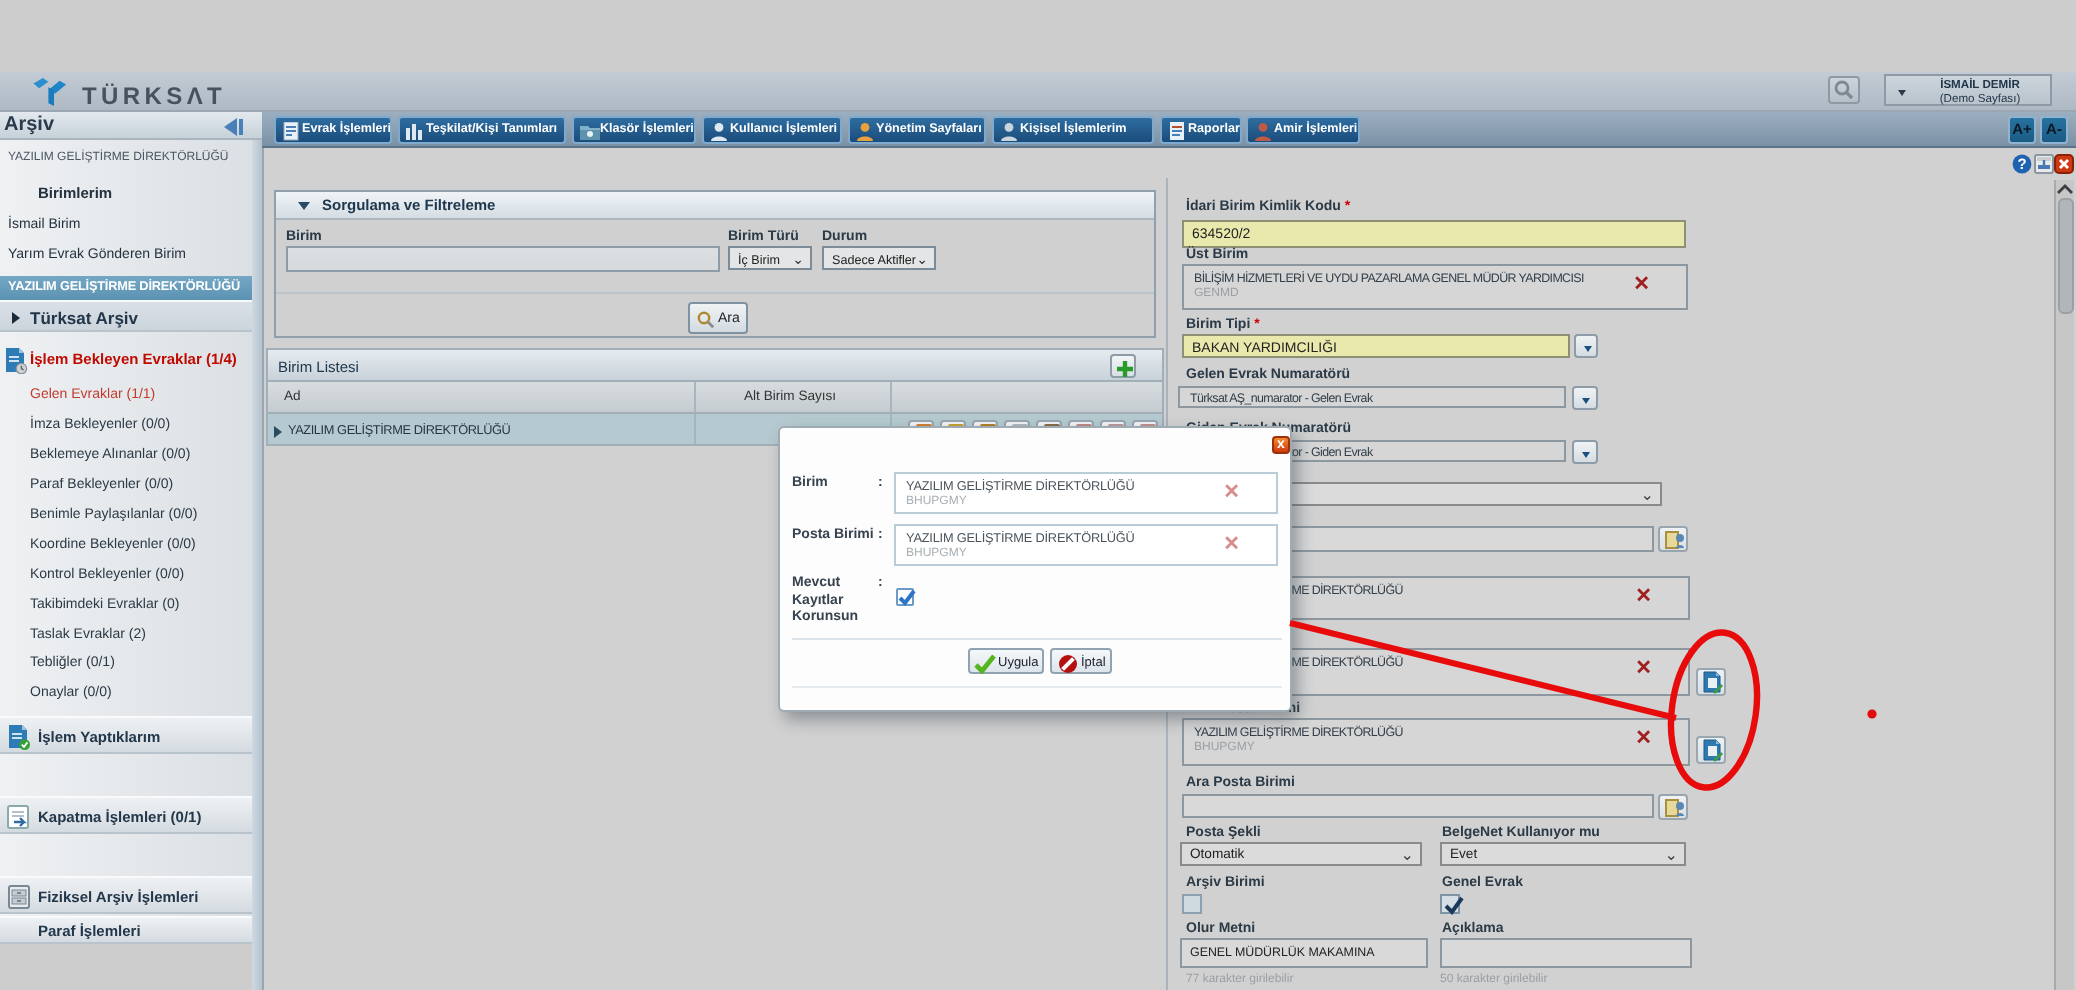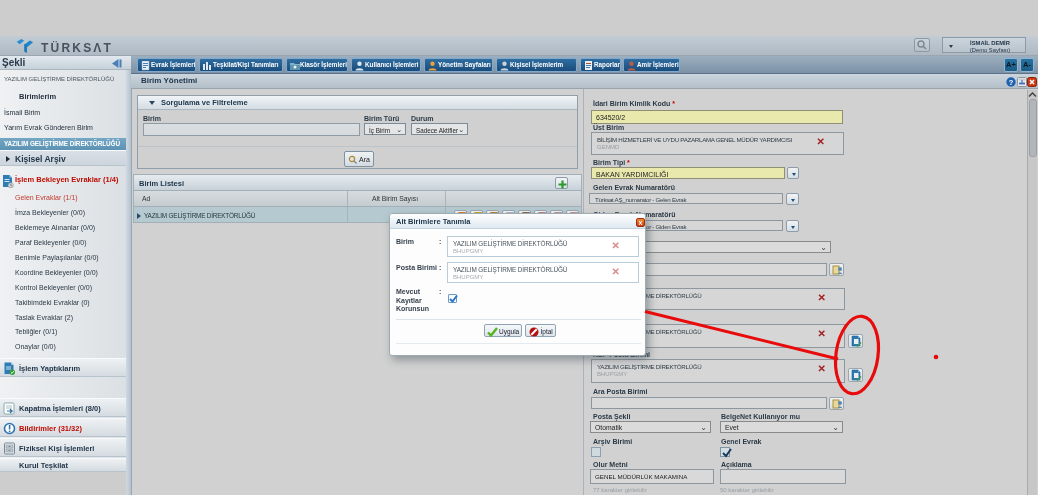--- a/index.html
+++ b/index.html
@@ -51,21 +51,21 @@
 #fphead .ar { position:absolute; left:11px; top:5px; width:0; height:0; border-left:3.5px solid transparent; border-right:3.5px solid transparent; border-top:4.5px solid #2a4a64; }
 .flabel { position:absolute; font-size:7px; font-weight:bold; color:#2b3a47; white-space:nowrap; }
 .finput { position:absolute; background:linear-gradient(#dcdfe1,#d7dadc); border:1px solid #8e9ca7; }
 .fsel { position:absolute; background:#e3e5e6; border:1px solid #7b8b97; font-size:6.3px; color:#222; }
 .fsel .v { position:absolute; right:3px; top:2px; font-size:7px; color:#333; }
 .fsel .tx { position:absolute; left:4px; top:2.5px; white-space:nowrap; }
 #arabtn { position:absolute; left:206px; top:55px; width:30px; height:16px; background:linear-gradient(#f0f3f5,#d3dbe1); border:1px solid #7e92a2; border-radius:2px; }
 #arabtn .tx { position:absolute; left:14px; top:4px; font-size:7px; color:#222; }
 
 #lphead { left:133px; top:138px; width:449px; height:17px; background:linear-gradient(#e6ebef,#c8d2d9); border:1px solid #a2aeb8; }
-#lphead .t { position:absolute; left:5px; top:4px; font-size:7.5px; font-weight:bold; color:#20384e; }
+#lphead .t { position:absolute; left:5px; top:4px; font-size:7.5px; font-weight:normal; color:#20384e; }
 #plusbtn { position:absolute; right:13px; top:2px; width:13px; height:12px; background:linear-gradient(#f2f5f7,#d8e0e6); border:1px solid #8d9ca8; border-radius:2px; color:#1f8a1f; font-weight:bold; font-size:10px; line-height:10px; text-align:center; }
 #thead { left:133px; top:155px; width:449px; height:16px; background:linear-gradient(#d7dcdf,#c5cccf); border:1px solid #a2aeb8; border-top:none; }
 #thead .c1 { position:absolute; left:8px; top:4px; font-size:6.8px; color:#333; }
 #thead .c2 { position:absolute; left:238px; top:4px; font-size:6.8px; color:#333; }
 #thead .d1 { position:absolute; left:213px; top:0; width:1px; height:100%; background:#aab4bc; }
 #thead .d2 { position:absolute; left:311px; top:0; width:1px; height:100%; background:#aab4bc; }
 #trow { left:133px; top:171px; width:449px; height:16px; background:#b5cad0; border:1px solid #a2aeb8; border-top:none; }
 #trow .tx { position:absolute; left:10px; top:4.5px; font-size:6.4px; letter-spacing:-0.2px; color:#273640; white-space:nowrap; }
 #trow .ar { position:absolute; left:3px; top:5.5px; width:0; height:0; border-top:3px solid transparent; border-bottom:3px solid transparent; border-left:4px solid #2a4a64; }
 #trow .d1 { position:absolute; left:213px; top:0; width:1px; height:100%; background:#a2b6bc; }
@@ -172,34 +172,34 @@
 <div class="abs mbtn" style="left:623px; width:57px;"><svg width="9" height="10" viewBox="0 0 9 10">
         <circle cx="4.5" cy="2.7" r="2.2" fill="#c05a48"></circle>
         <path d="M0.5 9.5 C0.5 6.5 8.5 6.5 8.5 9.5 Z" fill="#c05a48"></path>
       </svg>Amir İşlemleri</div>
 <div class="abs fbtn" style="left:1004px;">A+</div>
 <div class="abs fbtn" style="left:1020px;">A-</div>
 
 <div class="abs" id="sbody"></div>
 <div class="abs" id="sedge"></div>
 <div class="abs" id="sbhead">
-      <div class="t">Şekli</div>
+      <div class="t">Arşiv</div>
 <svg style="position:absolute;left:112px;top:2.5px" width="10" height="9" viewBox="0 0 10 9">
         <path d="M6.5 0 L6.5 9 L0 4.5 Z" fill="#4a80b8"></path>
         <rect x="7.5" y="0.5" width="2" height="8" fill="#4a80b8"></rect>
       </svg>
 </div>
 <div class="abs sb-tiny" style="top:40px;">YAZILIM GELİŞTİRME DİREKTÖRLÜĞÜ</div>
 <div class="abs sb-item" style="left:19px; top:56px; font-weight:bold; font-size:7.5px;">Birimlerim</div>
 <div class="abs sb-item" style="top:73px;">İsmail Birim</div>
 <div class="abs sb-item" style="top:88px;">Yarım Evrak Gönderen Birim</div>
 <div class="abs" id="selbar">YAZILIM GELİŞTİRME DİREKTÖRLÜĞÜ</div>
 <div class="abs acc" style="top:114px; height:16px; background:linear-gradient(#dae0e7,#ccd4dc);">
   <div style="position:absolute; left:5.5px; top:5px; width:0; height:0; border-top:3px solid transparent; border-bottom:3px solid transparent; border-left:4.5px solid #1a2a38;"></div>
-  <div class="tx" style="font-size:8.5px; top:3px; left:15px;">Kişisel Arşiv</div>
+  <div class="tx" style="font-size:8.5px; top:3px; left:15px;">Türksat Arşiv</div>
 </div>
 <div class="abs" style="left:2px; top:138px;"><svg width="12" height="13" viewBox="0 0 12 13">
         <path d="M1 0 L7.5 0 L10 2.5 L10 12 L1 12 Z" fill="#2e7cb5"></path>
         <path d="M7.5 0 L7.5 2.5 L10 2.5 Z" fill="#9cc4de"></path>
         <rect x="2.5" y="4" width="5" height="1" fill="#cfe3f0"></rect>
         <rect x="2.5" y="6" width="5" height="1" fill="#cfe3f0"></rect>
         <circle cx="8.7" cy="10.3" r="2.6" fill="#cfd3d6" stroke="#8a9298" stroke-width=".6"></circle>
         <path d="M8.7 8.9 L8.7 10.3 L9.8 10.9" stroke="#5a6268" stroke-width=".7" fill="none"></path>
       </svg></div>
 <div class="abs" style="left:15px; top:139px; font-size:7.5px; font-weight:bold; color:#c00a00; white-space:nowrap;">İşlem Bekleyen Evraklar (1/4)</div>
@@ -225,48 +225,37 @@
         <path d="M7.9 10.3 L9 11.4 L10.7 9.2" stroke="#fff" stroke-width=".9" fill="none"></path>
       </svg>
   <div class="tx">İşlem Yaptıklarım</div>
 </div>
 <div class="abs acc" style="top:362px;">
   <svg viewBox="0 0 13 13" width="13" height="13">
         <rect x="1" y="1" width="10" height="11" rx="1" fill="#fff" stroke="#8aa"></rect>
         <path d="M3 4 L9 4 M3 6 L9 6" stroke="#9ab" stroke-width="0.8"></path>
         <path d="M4 9 L9 9 L7 7 M9 9 L7 11" stroke="#2e6da3" stroke-width="1.2" fill="none"></path>
       </svg>
-  <div class="tx">Kapatma İşlemleri (8/0)</div>
-</div>
-<div class="abs acc" style="top:382px;">
-  <svg viewBox="0 0 13 13" width="13" height="13">
-        <circle cx="6.5" cy="6.5" r="5" fill="#fff" stroke="#2e75b5" stroke-width="1.6"></circle>
-        <rect x="5.8" y="3" width="1.6" height="4.5" fill="#2e75b5"></rect>
-        <rect x="5.8" y="8.6" width="1.6" height="1.6" fill="#2e75b5"></rect>
-      </svg>
-  <div class="tx red">Bildirimler (31/32)</div>
+  <div class="tx">Kapatma İşlemleri (0/1)</div>
 </div>
 <div class="abs acc" style="top:402px;">
   <svg viewBox="0 0 13 13" width="13" height="13">
         <rect x="1.5" y="1" width="10" height="11" rx="1" fill="#e8ecef" stroke="#7a8894"></rect>
         <rect x="3" y="3" width="7" height="3" fill="#c3ccd3" stroke="#7a8894" stroke-width=".5"></rect>
         <rect x="3" y="7" width="7" height="3" fill="#c3ccd3" stroke="#7a8894" stroke-width=".5"></rect>
         <rect x="5.5" y="4" width="2" height="1" fill="#7a8894"></rect>
         <rect x="5.5" y="8" width="2" height="1" fill="#7a8894"></rect>
       </svg>
-  <div class="tx">Fiziksel Kişi İşlemleri</div>
+  <div class="tx">Fiziksel Arşiv İşlemleri</div>
 </div>
 <div class="abs acc" style="top:422px; height:14px;">
-  <div class="tx" style="top:2px;">Kurul Teşkilat</div>
+  <div class="tx" style="top:2px;">Paraf İşlemleri</div>
 </div>
 
 <div class="abs" id="mainwin"></div>
-<div class="abs" id="mtitle">
-      <div class="t">Birim Yönetimi</div>
-    </div>
 <div class="abs" id="coldiv"></div>
 
 <svg class="abs wicon" style="left:1006px;" viewBox="0 0 10 10">
       <circle cx="5" cy="5" r="4.7" fill="#1e62b0"></circle>
       <text x="5" y="7.6" font-size="7.5" font-weight="bold" fill="#fff" text-anchor="middle" font-family="Liberation Sans">?</text>
     </svg>
 <svg class="abs wicon" style="left:1017px;" viewBox="0 0 10 10">
       <rect x="0.5" y="0.5" width="9" height="9" rx="1" fill="#e8eaec" stroke="#8a96a0"></rect>
       <rect x="1.5" y="1.5" width="7" height="2" fill="#c8cdd2"></rect>
       <path d="M2 7.5 L8 7.5 L8 5.5 L2 5.5 Z" fill="#4a78b5"></path>
@@ -486,23 +475,20 @@
           <rect x="0.2" y="0.2" width="7.6" height="7.6" fill="#e8ecf0" stroke="#8a96a0" stroke-width=".4"></rect>
           <rect x="0.8" y="3" width="6.4" height="4.2" fill="#4a78c5"></rect>
           <circle cx="4" cy="4.6" r="1.3" fill="#c8d8ea"></circle>
         </svg>
         <span style="position:absolute;left:12px;top:3.5px;">[Birim Yönetimi]</span>
       </div>
 </div>
 <div class="abs" id="tb2"></div>
 
 <div class="abs" id="modal">
-  <div id="mhead">
-        <div class="t">Alt Birimlere Tanımla</div>
-      </div>
   <div id="mclose">x</div>
   <div class="mlabel" style="top:24px;">Birim</div>
   <div class="mcolon" style="top:24px;">:</div>
   <div class="mbox" style="top:22px;">
     <div class="m">YAZILIM GELİŞTİRME DİREKTÖRLÜĞÜ</div>
     <div class="s">BHUPGMY</div>
     <div class="x">✕</div>
   </div>
   <div class="mlabel" style="top:50px;">Posta Birimi</div>
   <div class="mcolon" style="top:50px;">:</div>

